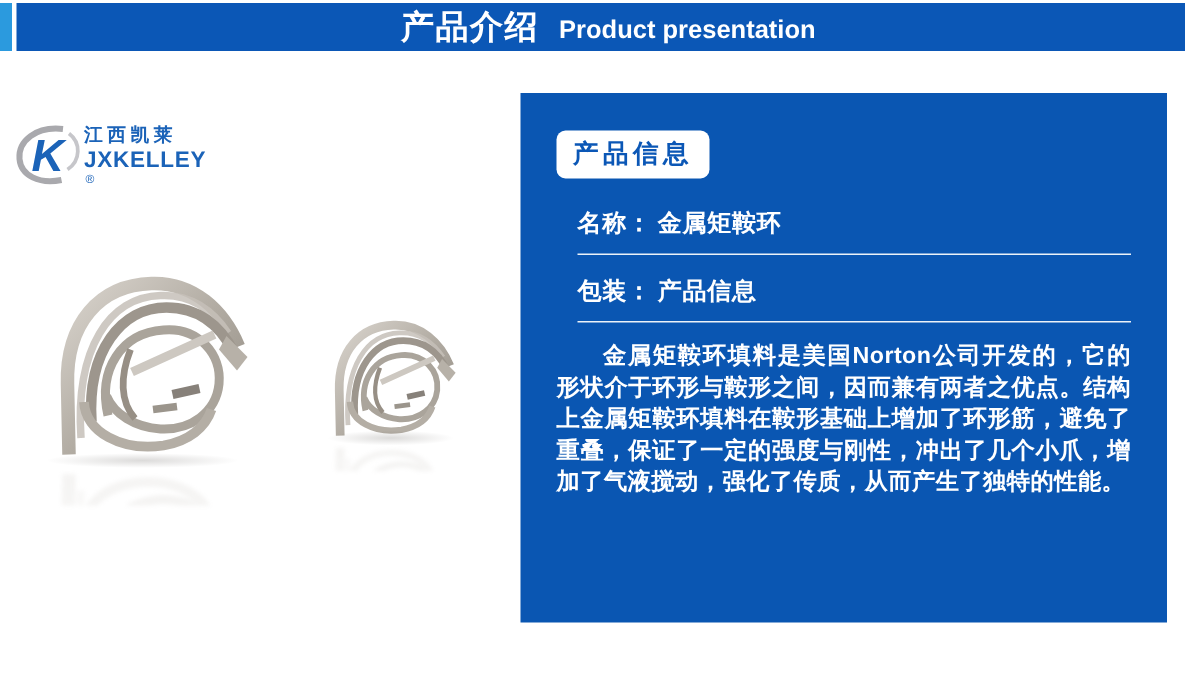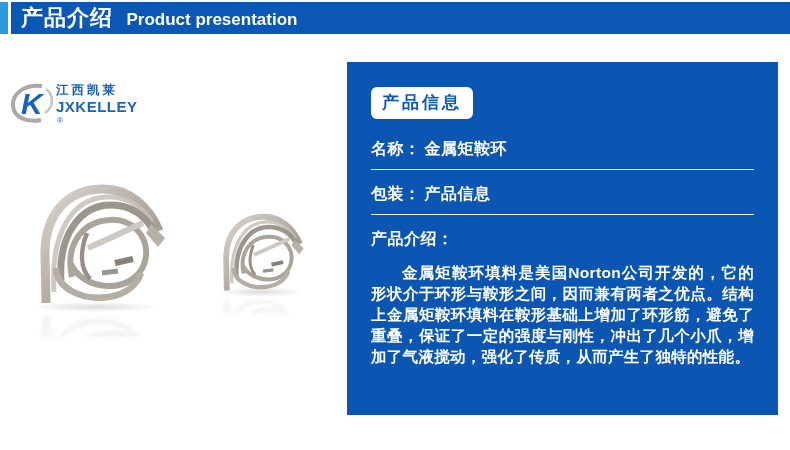--- a/index.html
+++ b/index.html
@@ -3,21 +3,21 @@
 <meta charset="utf-8">
 <style>
   html,body{margin:0;padding:0;background:#fff;}
   .page{position:relative;width:790px;height:450px;background:#ffffff;overflow:hidden;
         font-family:"Liberation Sans","DejaVu Sans",sans-serif;}
 
   
   .header-wrap{position:absolute;top:2px;left:0;width:790px;height:32px;}
   .header-accent{position:absolute;left:0;top:0;width:8px;height:32px;background:#2b9ade;}
   .header-bar{position:absolute;left:11px;right:0;top:0;height:32px;background:#0b57b6;
-              line-height:32px;padding-left:10px;white-space:nowrap;}
+              line-height:32px;padding-left:10px;white-space:nowrap;text-align:center;}
   .title-cn{color:#fff;font-size:22px;font-weight:700;letter-spacing:1px;}
   .title-en{color:#fff;font-size:17px;font-weight:600;margin-left:9px;}
 
   
   .logo{position:absolute;left:8px;top:80px;width:130px;height:50px;}
   .logo-swoosh{position:absolute;left:0;top:0;}
   .logo-text{position:absolute;left:48px;top:4px;line-height:1.1;}
   .logo-cn{color:#1b63b8;font-size:12.5px;font-weight:700;letter-spacing:3px;display:block;}
   .logo-en{color:#1b63b8;font-size:15px;font-weight:700;letter-spacing:.5px;display:inline-block;}
   .logo-reg{color:#1b63b8;font-size:8px;vertical-align:super;margin-left:1px;}
@@ -32,21 +32,21 @@
   .contact-shadow{position:absolute;height:10px;border-radius:50%;
         background:radial-gradient(ellipse at center, rgba(60,55,50,.18) 0%, rgba(60,55,50,0) 70%);}
   .shadow-big{left:30px;top:302px;width:130px;}
   .shadow-small{left:218px;top:287px;width:85px;}
 
   
   .panel{position:absolute;left:347px;top:62px;width:431px;height:353px;background:#0a56b2;
          box-sizing:border-box;padding:25px 24px 0 24px;color:#fff;}
   .badge{display:inline-block;background:#ffffff;color:#0b57b6;font-size:17px;font-weight:700;
          letter-spacing:3px;padding:4px 11px 5px;border-radius:6px;}
-  .spec-rows{margin-top:6px;}
+  .spec-rows{margin-top:6px;margin-left:14px;}
   .spec-row{padding:14px 0 9px;border-bottom:1.5px solid rgba(255,255,255,.92);
             font-size:16px;font-weight:700;letter-spacing:.5px;}
   .spec-value{margin-left:4px;}
   .intro-heading{margin-top:14px;font-size:16px;font-weight:700;letter-spacing:.5px;}
   .intro-text{margin-top:12px;font-size:15.5px;font-weight:700;line-height:21px;
               text-align:justify;text-indent:2em;letter-spacing:.3px;}
 </style>
 </head>
 <body>
 
@@ -118,17 +118,16 @@
 
     <div class="spec-rows">
       <div class="spec-row">
         <span class="spec-label">名称：</span><span class="spec-value">金属矩鞍环</span>
       </div>
       <div class="spec-row">
         <span class="spec-label">包装：</span><span class="spec-value">产品信息</span>
       </div>
     </div>
 
-    <div class="intro-heading">产品介绍：</div>
     <div class="intro-text">金属矩鞍环填料是美国Norton公司开发的，它的形状介于环形与鞍形之间，因而兼有两者之优点。结构上金属矩鞍环填料在鞍形基础上增加了环形筋，避免了重叠，保证了一定的强度与刚性，冲出了几个小爪，增加了气液搅动，强化了传质，从而产生了独特的性能。</div>
   </div>
 
 </div>
 
 </body></html>

